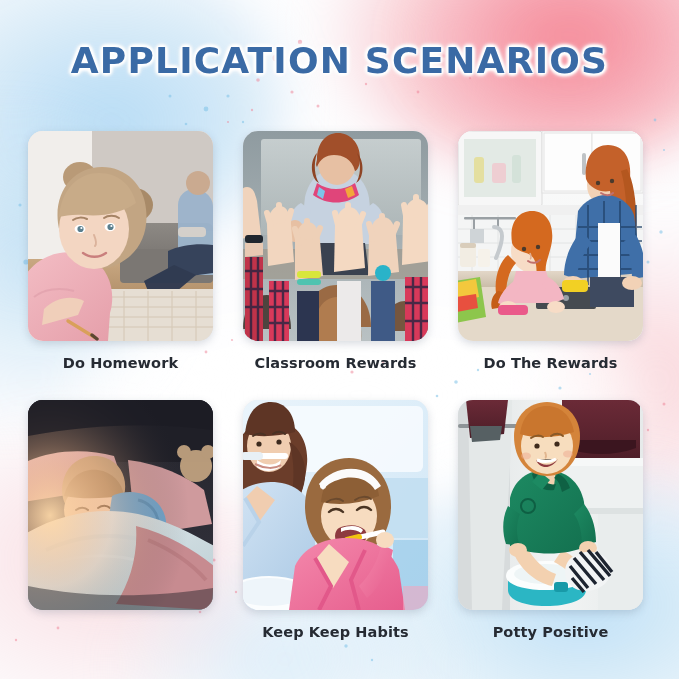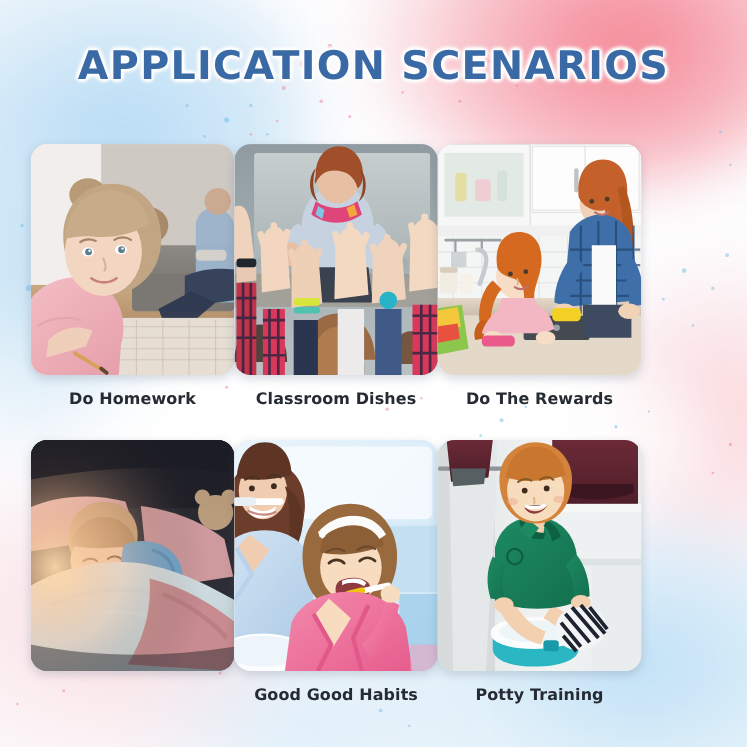--- a/index.html
+++ b/index.html
@@ -45,21 +45,21 @@
     -webkit-text-stroke:0px;
     text-shadow:
       0 0 6px #fff, 0 0 6px #fff, 0 0 5px #fff, 0 0 4px #fff,
       2px 0 3px #fff,-2px 0 3px #fff,0 2px 3px #fff,0 -2px 3px #fff,
       1px 1px 0 rgba(255,255,255,.9),-1px -1px 0 rgba(255,255,255,.9);
     white-space:nowrap;
   }
 
   
   .grid{position:absolute;left:28px;top:131px;width:623px;z-index:2;}
-  .row{display:flex;}
+  .row{display:flex;gap:30px;}
   .row + .row{margin-top:29px;}
   .cell{width:185px;}
   .card{
     width:185px;height:210px;border-radius:15px;overflow:hidden;position:relative;
     box-shadow:0 3px 9px rgba(80,95,120,.22);background:#e9eef3;
   }
   .card svg{display:block;width:185px;height:210px;}
   .caption{
     margin-top:14px;text-align:center;
     font-family:"DejaVu Sans","Liberation Sans",sans-serif;
@@ -306,21 +306,21 @@
               <path d="M164 90l-3-16M173 84v-18M182 90l5-15" stroke="#f4d9c2" stroke-width="6" stroke-linecap="round"></path>
             </g>
 
             <g stroke="#1b2340" stroke-width="2.4" opacity=".75">
               <path d="M26 160h20M26 176h20M26 192h20M32 150v60M40 150v60"></path>
               <path d="M162 156h23M162 172h23M162 190h23M170 146v64M178 146v64"></path>
               <path d="M2 140h18M2 158h18M2 176h18M8 126v84M15 126v84"></path>
             </g>
           </svg>
         </div>
-        <div class="caption">Classroom Dishes</div>
+        <div class="caption">Classroom Rewards</div>
       </div>
 
       <div class="cell">
         <div class="card">
           <svg viewBox="0 0 185 210">
             <defs>
               <linearGradient id="dsBg" x1="0" y1="0" x2="0" y2="1">
                 <stop offset="0" stop-color="#fdfdfd"></stop>
                   <stop offset="1" stop-color="#eef0f0"></stop>
               </linearGradient>
@@ -549,21 +549,21 @@
               <path d="M86 144l20 18-16 26-18-28z" fill="#f7dcc0"></path>
               <path d="M72 158l16 28-12 24" stroke="#e2588a" stroke-width="4" fill="none"></path>
               <path d="M122 150l-14 30 8 30" stroke="#e2588a" stroke-width="4" fill="none"></path>
 
               <path d="M116 186c10-10 20-26 22-42l12 6c-4 20-14 38-26 48z" fill="url(#kgPink)"></path>
               <ellipse cx="142" cy="140" rx="9" ry="8" fill="#f7dcc0"></ellipse>
             </g>
             <rect x="160" y="186" width="25" height="24" fill="#f2a6c0" opacity=".6"></rect>
           </svg>
         </div>
-        <div class="caption">Good Good Habits</div>
+        <div class="caption">Keep Keep Habits</div>
       </div>
 
       <div class="cell">
         <div class="card">
           <svg viewBox="0 0 185 210">
             <defs>
               <linearGradient id="ptWall" x1="0" y1="0" x2="1" y2="0">
                 <stop offset="0" stop-color="#dfe3e4"></stop>
                   <stop offset="55%" stop-color="#f2f4f4"></stop>
                   <stop offset="100%" stop-color="#e6eaea"></stop>
@@ -634,17 +634,17 @@
             </g>
 
             <g>
               <path d="M116 156c10-6 24-6 32 2 8 8 6 22-4 28-12 8-28 6-34-4-6-10-2-22 6-26z" fill="#f2f4f5"></path>
               <g stroke="#1d2430" stroke-width="3.4">
                 <path d="M116 158l22 26M122 152l24 28M130 150l22 26M138 152l16 20M112 166l18 22M114 178l12 14"></path>
               </g>
             </g>
           </svg>
         </div>
-        <div class="caption">Potty Training</div>
+        <div class="caption">Potty Positive</div>
       </div>
     </div>
   </div>
 </div>
 
 </body></html>

